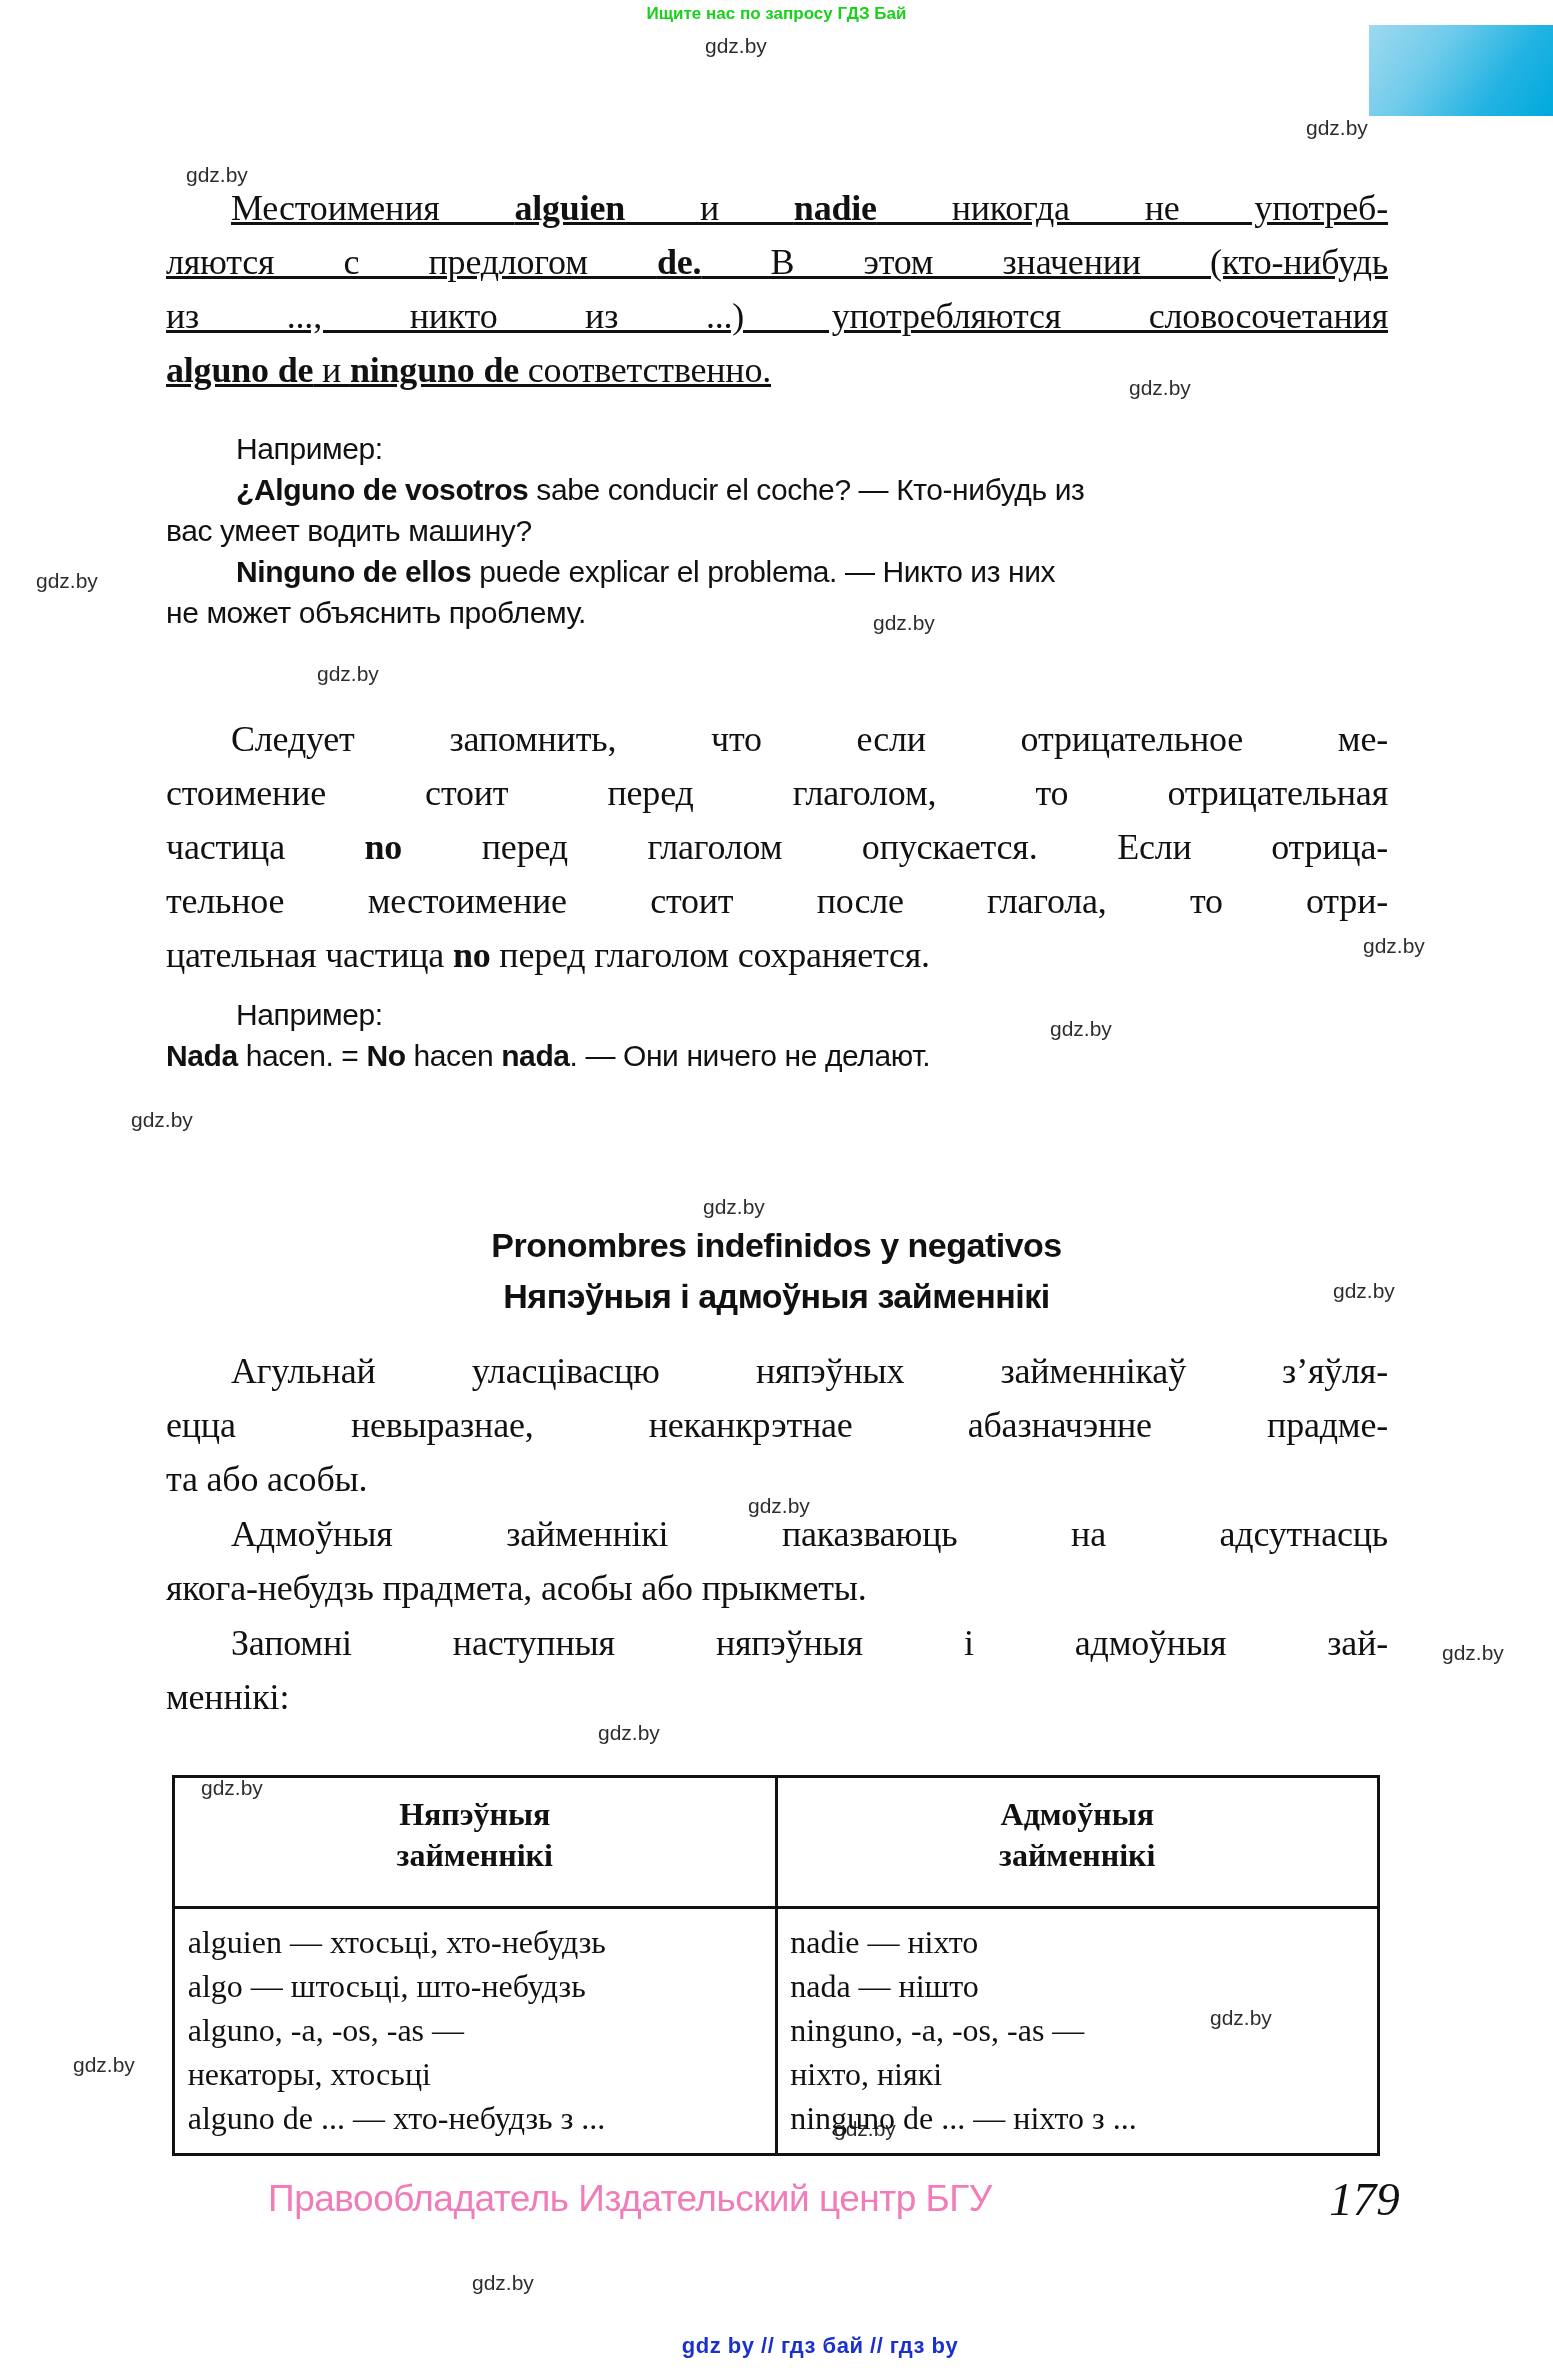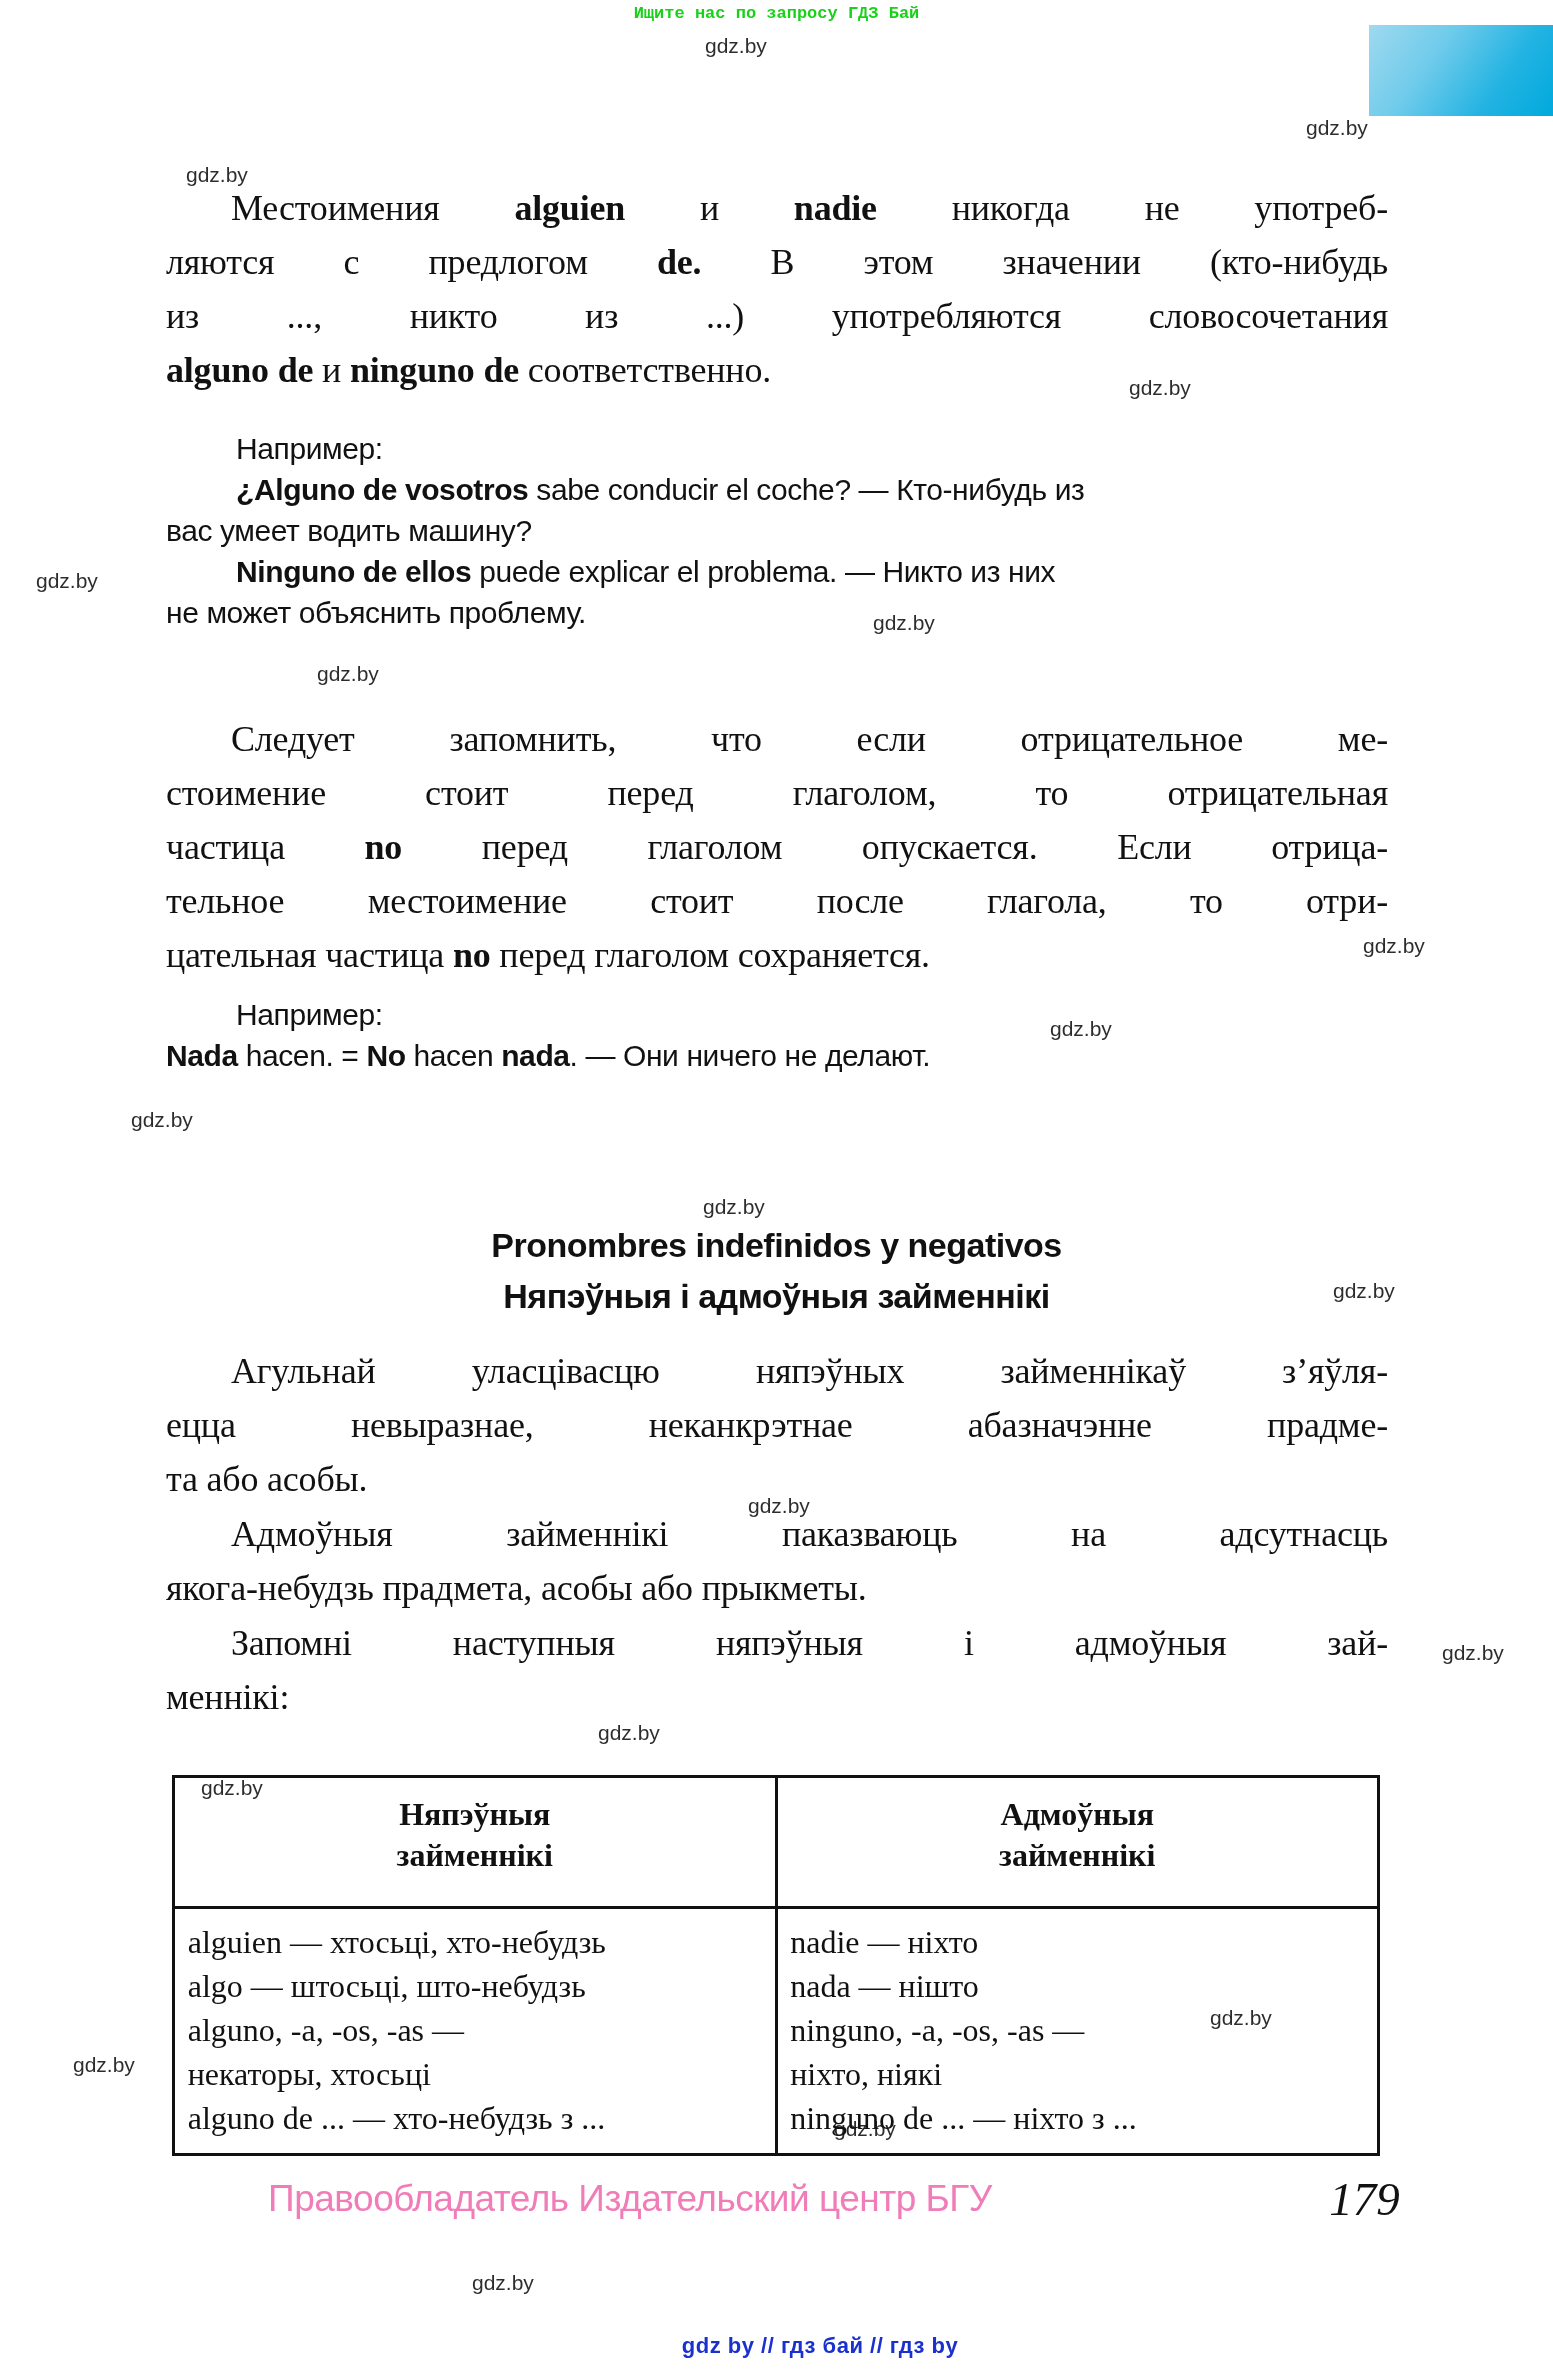--- a/index.html
+++ b/index.html
@@ -17,21 +17,21 @@
     color: #111111;
   }
 
   
   .promo-banner {
     position: absolute;
     top: 3.6px;
     left: 0;
     width: 1553px;
     text-align: center;
-    font-family: Liberation Mono, monospace;
+    font-family: Liberation Sans, sans-serif;
     font-size: 17px;
     font-weight: bold;
     color: #19d119;
     letter-spacing: 0px;
   }
 
   
   .corner-gradient {
     position: absolute;
     top: 25.4px;
@@ -194,21 +194,21 @@
       <div class="wm" style="left: 748px; top: 1494px;">gdz.by</div>
       <div class="wm" style="left: 1442px; top: 1641px;">gdz.by</div>
       <div class="wm" style="left: 598px; top: 1721px;">gdz.by</div>
       <div class="wm" style="left: 201px; top: 1776px;">gdz.by</div>
       <div class="wm" style="left: 1210px; top: 2006px;">gdz.by</div>
       <div class="wm" style="left: 73px; top: 2053px;">gdz.by</div>
       <div class="wm" style="left: 834px; top: 2117px;">gdz.by</div>
       <div class="wm" style="left: 472px; top: 2271px;">gdz.by</div>
     </div>
 
-  <div class="body-col" style="top:181px;">
+  <div class="body-col" style="top:181px;text-decoration:underline;">
     <p class="jt"><span class="indent"></span><span>Местоимения </span><b>alguien</b><span> и </span><b>nadie</b><span> никогда не употреб-</span></p>
     <p class="jt"><span>ляются с предлогом </span><b>de.</b><span> В этом значении (кто-нибудь</span></p>
     <p class="jt">из ..., никто из ...) употребляются словосочетания</p>
     <p class="jt last"><b>alguno de</b><span> и </span><b>ninguno de</b><span> соответственно.</span></p>
   </div>
 
   <div class="ex-wrap" style="top:428px;">
     <p class="ex"><span class="ex-indent"></span><span>Например:</span></p>
     <p class="ex"><span class="ex-indent"></span><b>¿Alguno de vosotros</b><span> sabe conducir el coche? — Кто-нибудь из</span></p>
     <p class="ex">вас умеет водить машину?</p>

